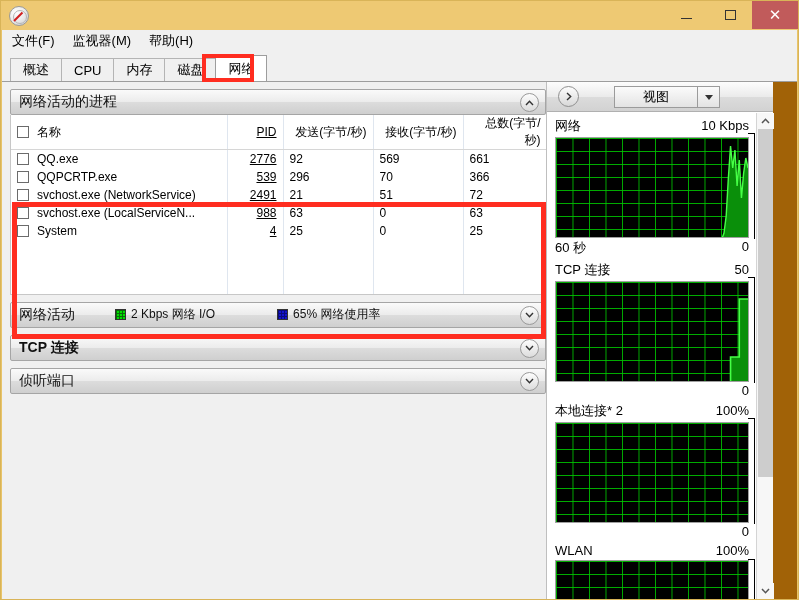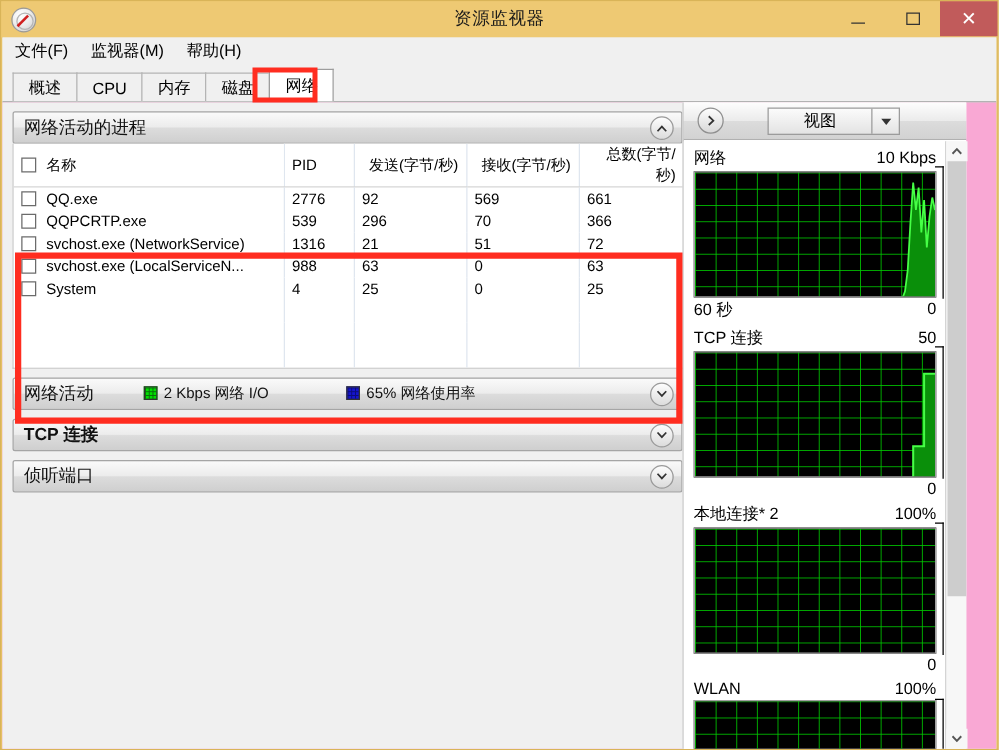--- a/index.html
+++ b/index.html
@@ -122,21 +122,21 @@
     width: 52px; height: 28px;
     border: 4px solid #ff2d20;
     z-index: 4;
     pointer-events: none;
   }
 
   
   #panes {
     position: relative;
     height: 517px;
-    background: #f9a8d4;
+    background: #a16207;
   }
   #left-pane {
     position: absolute; left: 0; top: 0;
     width: 566px; height: 517px;
     background: #f0f0f0;
     overflow: hidden;
   }
   #left-content { position: relative; width: 552px; }
 
   
@@ -204,21 +204,21 @@
   #proc-table th.left { text-align: left; padding-left: 26px; position: relative; }
   #proc-table td {
     font-size: 12px; color: #000;
     height: 18px;
     padding: 0 6px;
     border-right: 1px solid #dfe6ef;
     vertical-align: middle;
     white-space: nowrap; overflow: hidden;
   }
   #proc-table td.left { text-align: left; padding-left: 26px; position: relative; }
-  #proc-table td.pid, #proc-table th.pid { text-align: left; }
+  #proc-table td.pid, #proc-table th.pid { text-align: right; text-decoration: underline; }
   .cb {
     position: absolute; left: 6px; top: 50%;
     margin-top: -6px;
     width: 12px; height: 12px;
     border: 1px solid #6b6b6b;
     background: #fff;
   }
   .filler-row td { height: 20px; border-right: 1px solid #dfe6ef; }
   #table-highlight {
     position: absolute;
@@ -331,21 +331,20 @@
   }
   .rsb-arrow.bottom { position: absolute; bottom: 0; left: 0; }
 </style>
 </head>
 <body>
 
 <div id="window">
 
   <div id="titlebar">
     <div id="app-icon"></div>
-    <div id="title-text">资源监视器</div>
 
     <div class="winbtn" id="btn-min">
       <div class="glyph-min"></div>
     </div>
     <div class="winbtn" id="btn-max">
       <div class="glyph-max"></div>
     </div>
     <div class="winbtn" id="btn-close">
       <span>✕</span>
     </div>
@@ -422,21 +421,21 @@
                   <td class="pid">539</td>
                   <td>296</td>
                   <td>70</td>
                   <td>366</td>
                 </tr>
                 <tr>
                   <td class="left">
                     <span class="cb"></span>
                     <span>svchost.exe (NetworkService)</span>
                   </td>
-                  <td class="pid">1316</td>
+                  <td class="pid">2491</td>
                   <td>21</td>
                   <td>51</td>
                   <td>72</td>
                 </tr>
                 <tr>
                   <td class="left">
                     <span class="cb"></span>
                     <span>svchost.exe (LocalServiceN...</span>
                   </td>
                   <td class="pid">988</td>

